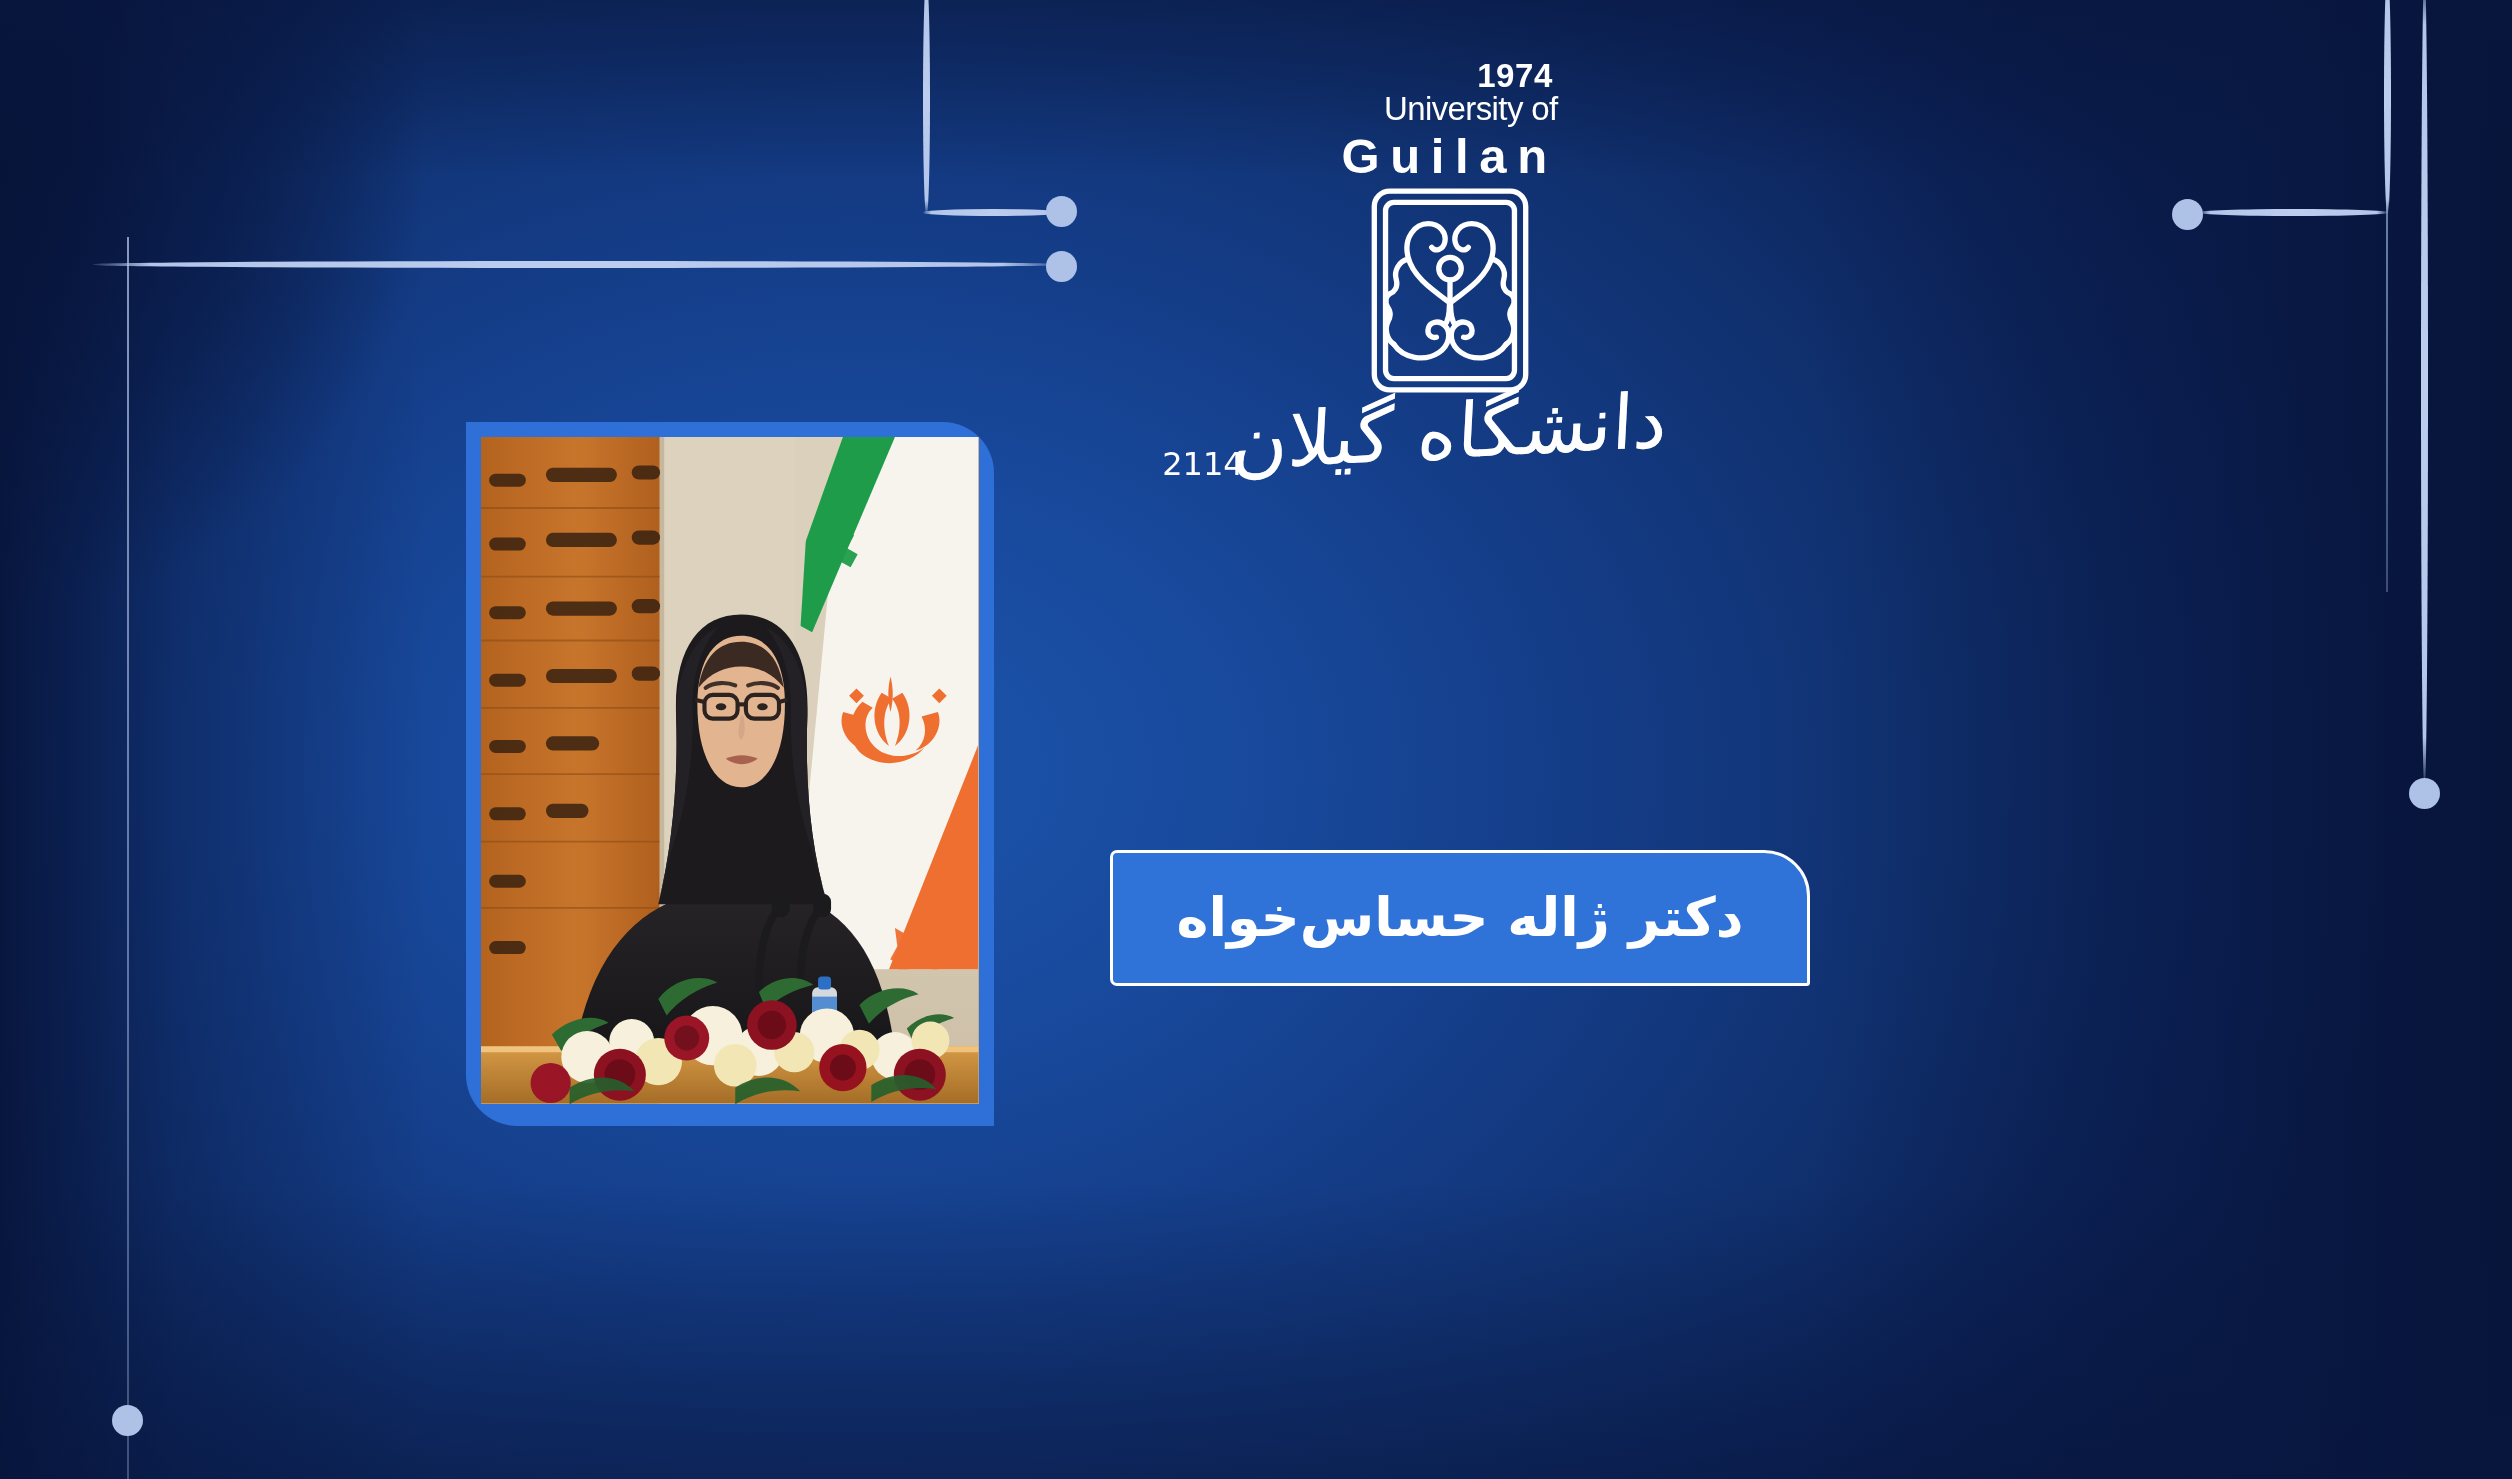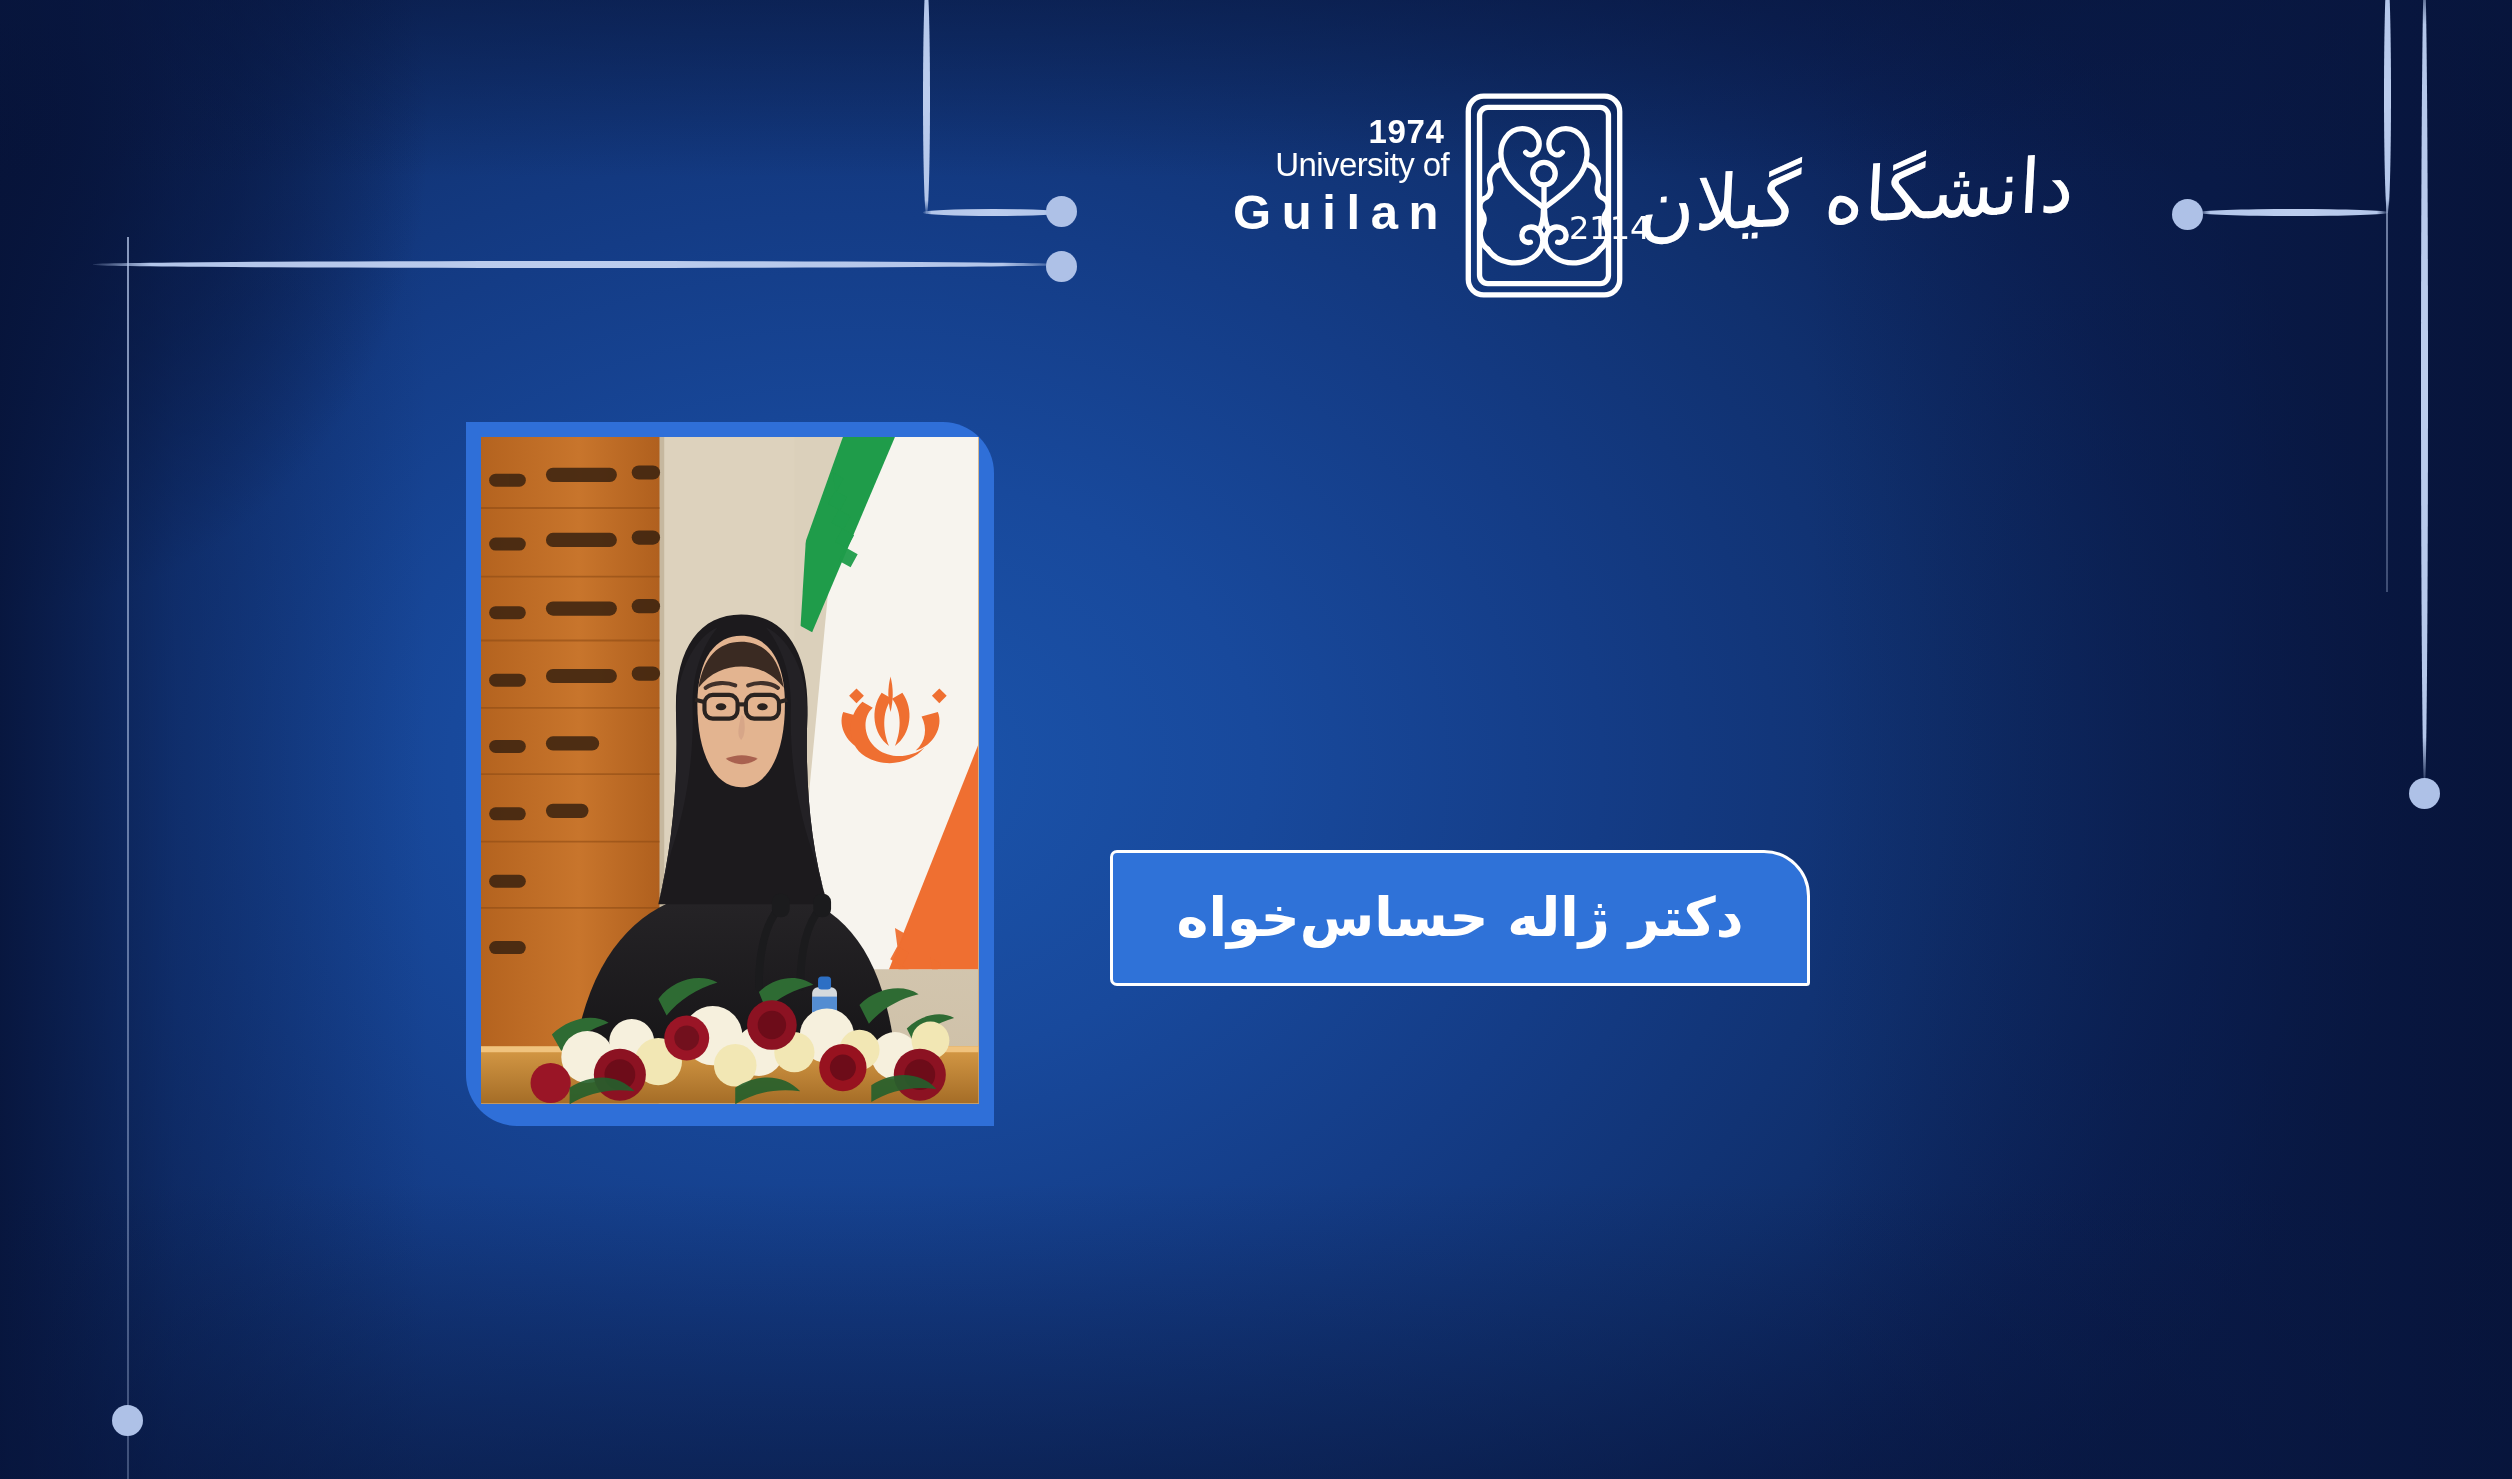--- a/index.html
+++ b/index.html
@@ -163,21 +163,21 @@
 
   <div class="stroke v" style="left:2384px; top:-24px; height:237px;"></div>
   <div class="stroke h" style="left:2199px; top:209px; width:189px;"></div>
   <div class="dot" style="left:2172px; top:199px; width:31px; height:31px;"></div>
 
   <div class="stroke v" style="left:2421px; top:-24px; height:810px;"></div>
   <div class="dot" style="left:2409px; top:778px; width:31px; height:31px;"></div>
 
   <div class="dot" style="left:112px; top:1405px; width:31px; height:31px;"></div>
 
-  <div class="logo" style="left:1233px; top:92px;">
+  <div class="logo" style="left:1233px; top:92px;flex-direction:column;">
 
     <div class="logo-en">
       <div class="logo-year">1974</div>
       <div class="logo-uni">University of</div>
       <div class="logo-guilan">Guilan</div>
     </div>
 
     <div class="logo-mark">
       <svg viewBox="0 0 270 350" width="160" height="207" fill="none" stroke="#ffffff" stroke-width="9" stroke-linecap="round" stroke-linejoin="round">
         <rect x="7" y="7" width="256" height="336" rx="26" ry="26"></rect>

